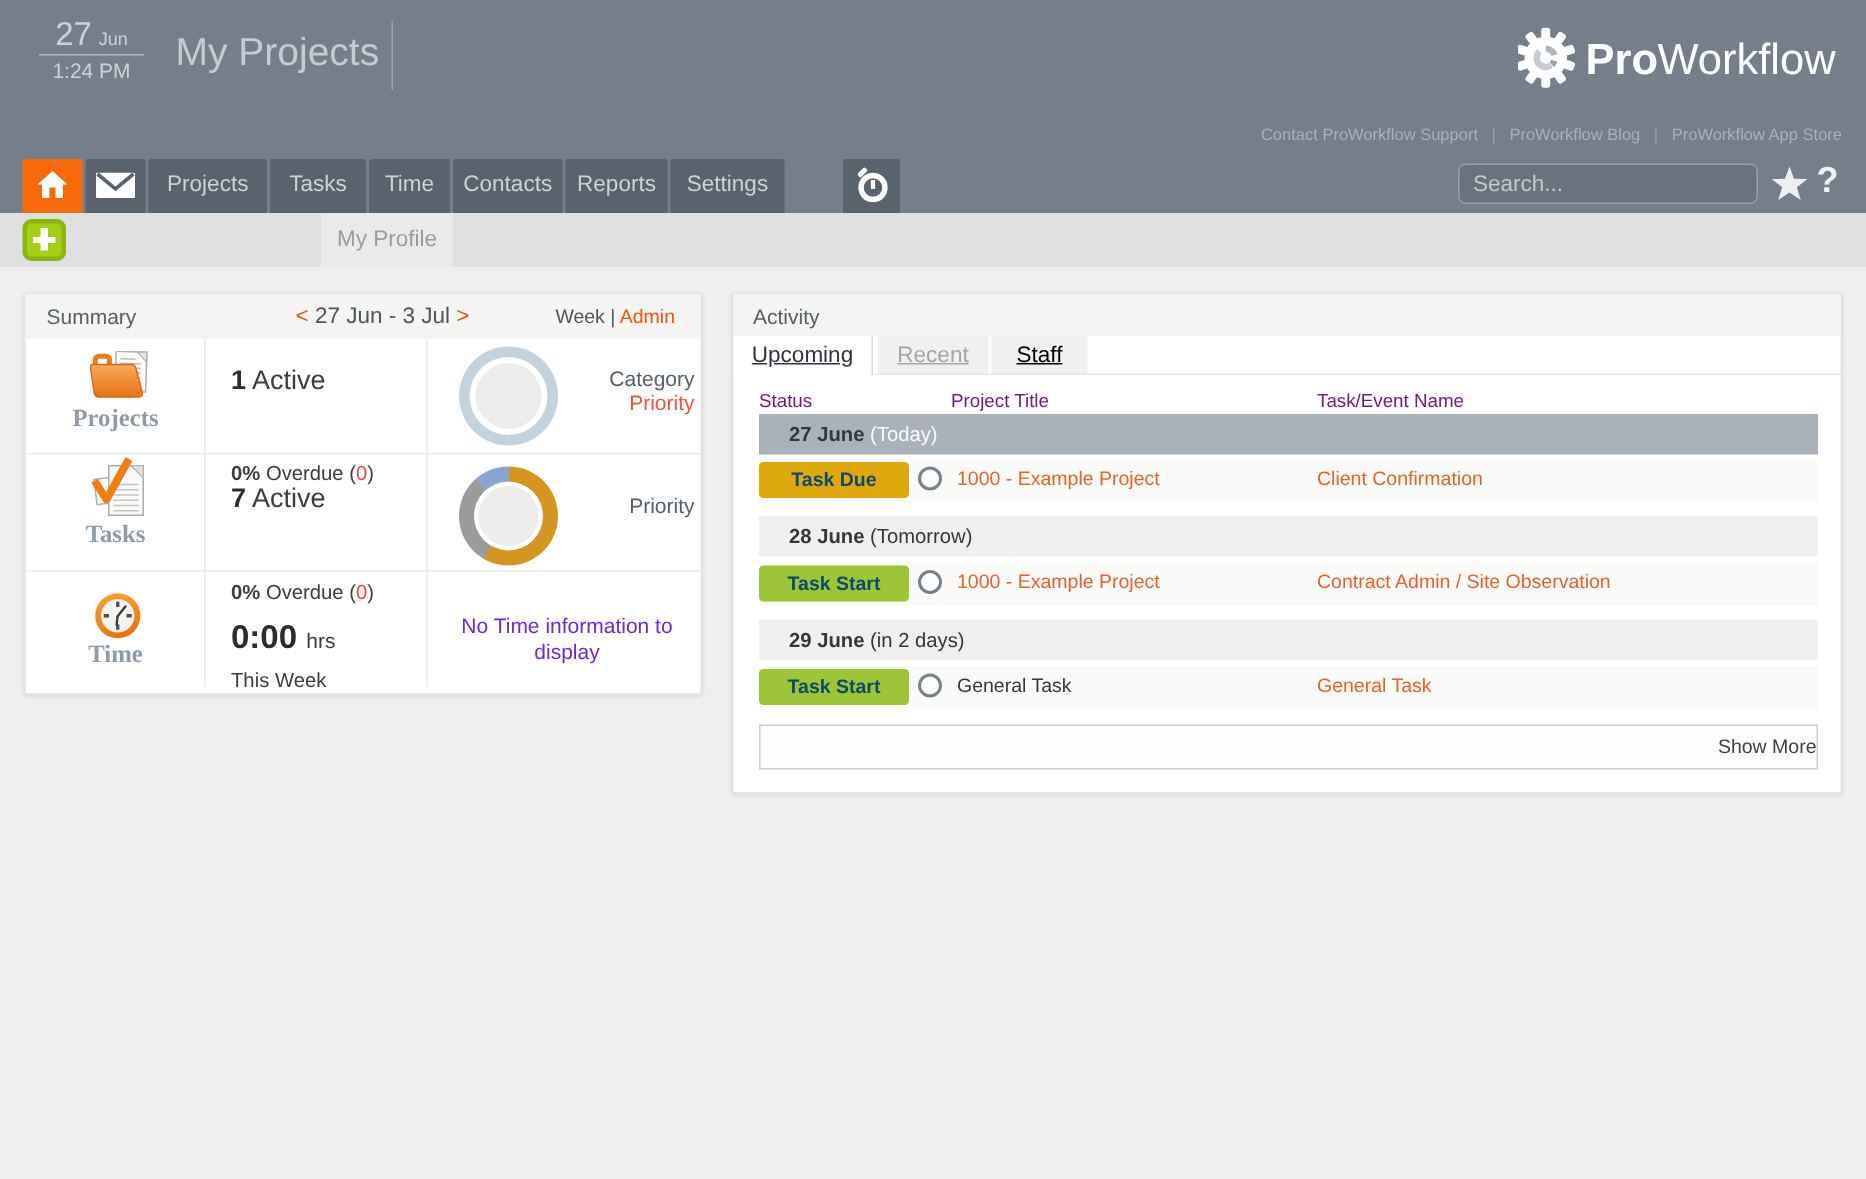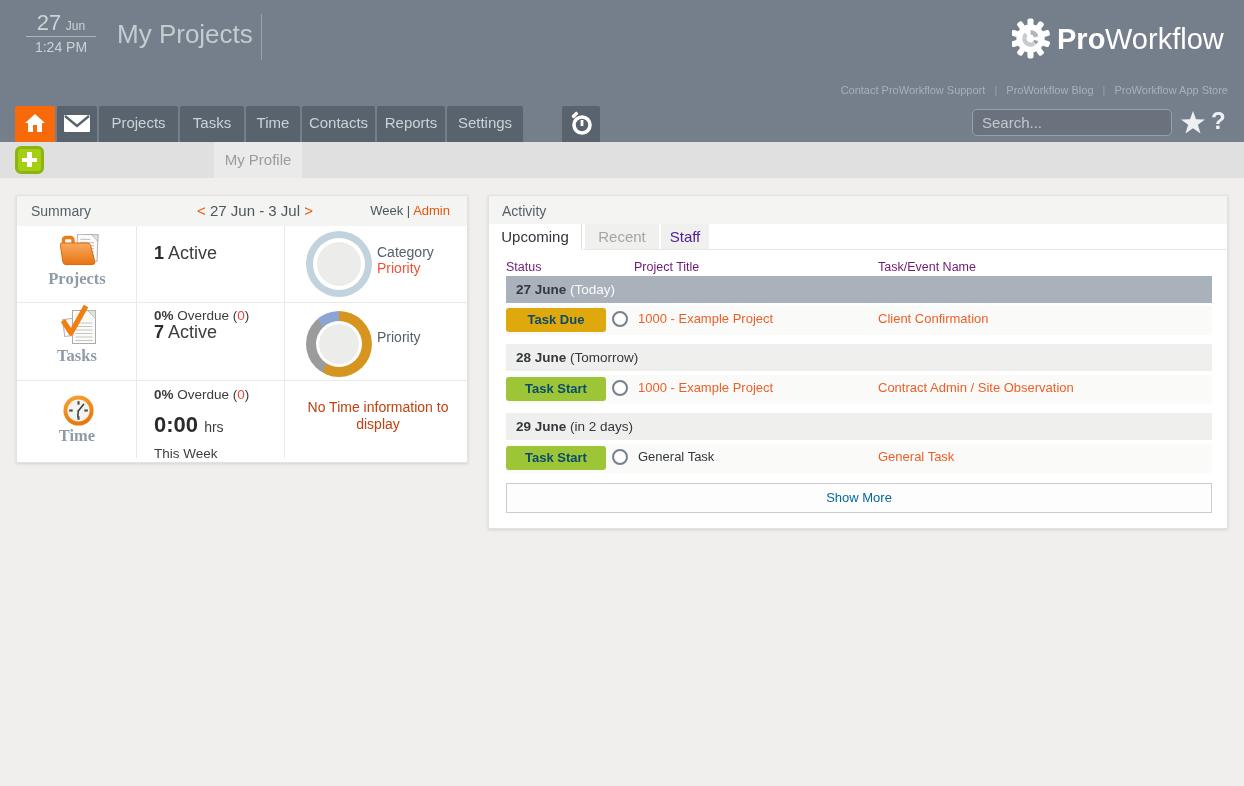--- a/index.html
+++ b/index.html
@@ -61,46 +61,46 @@
 .sumcol2 { position:absolute; left:120px; top:0; width:148px; height:100%; border-right:1px solid #e9e9e7; }
 .sumcol3 { position:absolute; left:268px; top:0; width:182px; height:100%; }
 .iconlabel { position:absolute; left:0; width:120px; text-align:center; font-family:"Liberation Serif", serif; font-weight:bold; font-size:16.5px; color:#8e9aa6; }
 .statline1 { position:absolute; left:17px; font-size:18px; color:#3d3d3d; }
 .statline1 b { color:#2c2c2c; }
 .statline2 { position:absolute; left:17px; font-size:13.5px; color:#3d3d3d;margin-top:44px; }
 .statline2 .red { color:#f0433c; }
 .donut { position:absolute; left:21px; top:5px; width:66px; height:66px; border-radius:50%; }
 .donut .whitec { position:absolute; left:7px; top:7px; width:52px; height:52px; border-radius:50%; background:#fff; }
 .donut .grayc { position:absolute; left:11px; top:11px; width:44px; height:44px; border-radius:50%; background:#ececea; }
-.chartlabel { position:absolute; left:92px; top:0; width:86px; text-align:left; font-size:14px; color:#55606b; }
+.chartlabel { position:absolute; left:92px; top:0; width:86px; text-align:right; font-size:14px; color:#55606b; }
 .chartlabel .orange { color:#f4503a; }
-#notime { position:absolute; left:10px; top:18px; width:166px; text-align:center; font-size:14px; color:#c2410c; line-height:17px; }
-
-
-.acttab { position:absolute; top:28px; height:26px; font-size:15px; line-height:26px; text-align:center; }
+#notime { position:absolute; left:10px; top:28px; width:166px; text-align:center; font-size:14px; color:#6d28d9; line-height:17px; }
+
+
+.acttab { position:absolute; top:28px; height:26px; font-size:15px; line-height:26px; text-align:center;text-decoration:underline; }
 #at-upcoming { left:0px; width:93px; background:#ffffff; border-right:1px solid #dcdcda; color:#30353b; }
 #at-recent { left:96px; width:74px; background:#f0f0ee; color:#a5a5a3; }
-#at-staff { left:172px; width:48px; background:#f0f0ee; color:#4c1d95; }
+#at-staff { left:172px; width:64px; background:#f0f0ee; color:#000000; }
 .colhead { position:absolute; top:64px; font-size:12.5px; color:#701a75; }
 .datebar { position:absolute; left:17px; width:706px; height:27px; font-size:13.5px; line-height:27px; color:#33383d; }
-.datebar b { margin-left:10px; }
+.datebar b { margin-left:20px; }
 #db1 { top:80px; background:#a9b2bb; }
 #db1 .paren { color:#fbfbfb; }
 #db2 { top:148px; background:#efefed; }
 #db3 { top:217px; background:#efefed; }
 .taskrow { position:absolute; left:17px; width:706px; height:29px; background:#fafaf8; }
 #tr1 { top:110px; } #tr2 { top:179px; } #tr3 { top:248px; }
 .badge { position:absolute; left:0; top:2px; width:100px; height:24px; border-radius:3px; color:#0c4a6e; font-size:13px; font-weight:bold; text-align:center; line-height:24px; }
 .badge.gold { background:#dfa80d; }
 .badge.green { background:#9cc637; }
 .radio { position:absolute; left:106px; top:5px; width:16px; height:16px; border-radius:50%; background:radial-gradient(circle at 65% 35%, #ffffff 55%, #e2e4e6); border:2px solid #76818e; }
 .ptitle { position:absolute; left:132px; top:0; font-size:13px; line-height:26px; color:#ee5f28; }
 .ptitle.dark { color:#33383d; }
 .tname { position:absolute; left:372px; top:0; font-size:13px; line-height:26px; color:#ee5f28; }
-#showmore { position:absolute; left:17px; top:287px; width:706px; height:30px; background:#fdfdfd; border:1px solid #cccccc; font-size:13px; color:#0369a1; text-align:center; line-height:28px; }
+#showmore { position:absolute; left:17px; top:287px; width:706px; height:30px; background:#fdfdfd; border:1px solid #cccccc; font-size:13px; color:#404040; text-align:right; line-height:28px; }
 </style>
 </head>
 <body>
 <div id="page">
 
   <div id="header"></div>
   <div id="dateblock">
     <div><span id="date27">27</span> <span id="dateJun">Jun</span></div>
     <div id="dateline"></div>
     <div id="dateTime">1:24 PM</div>

